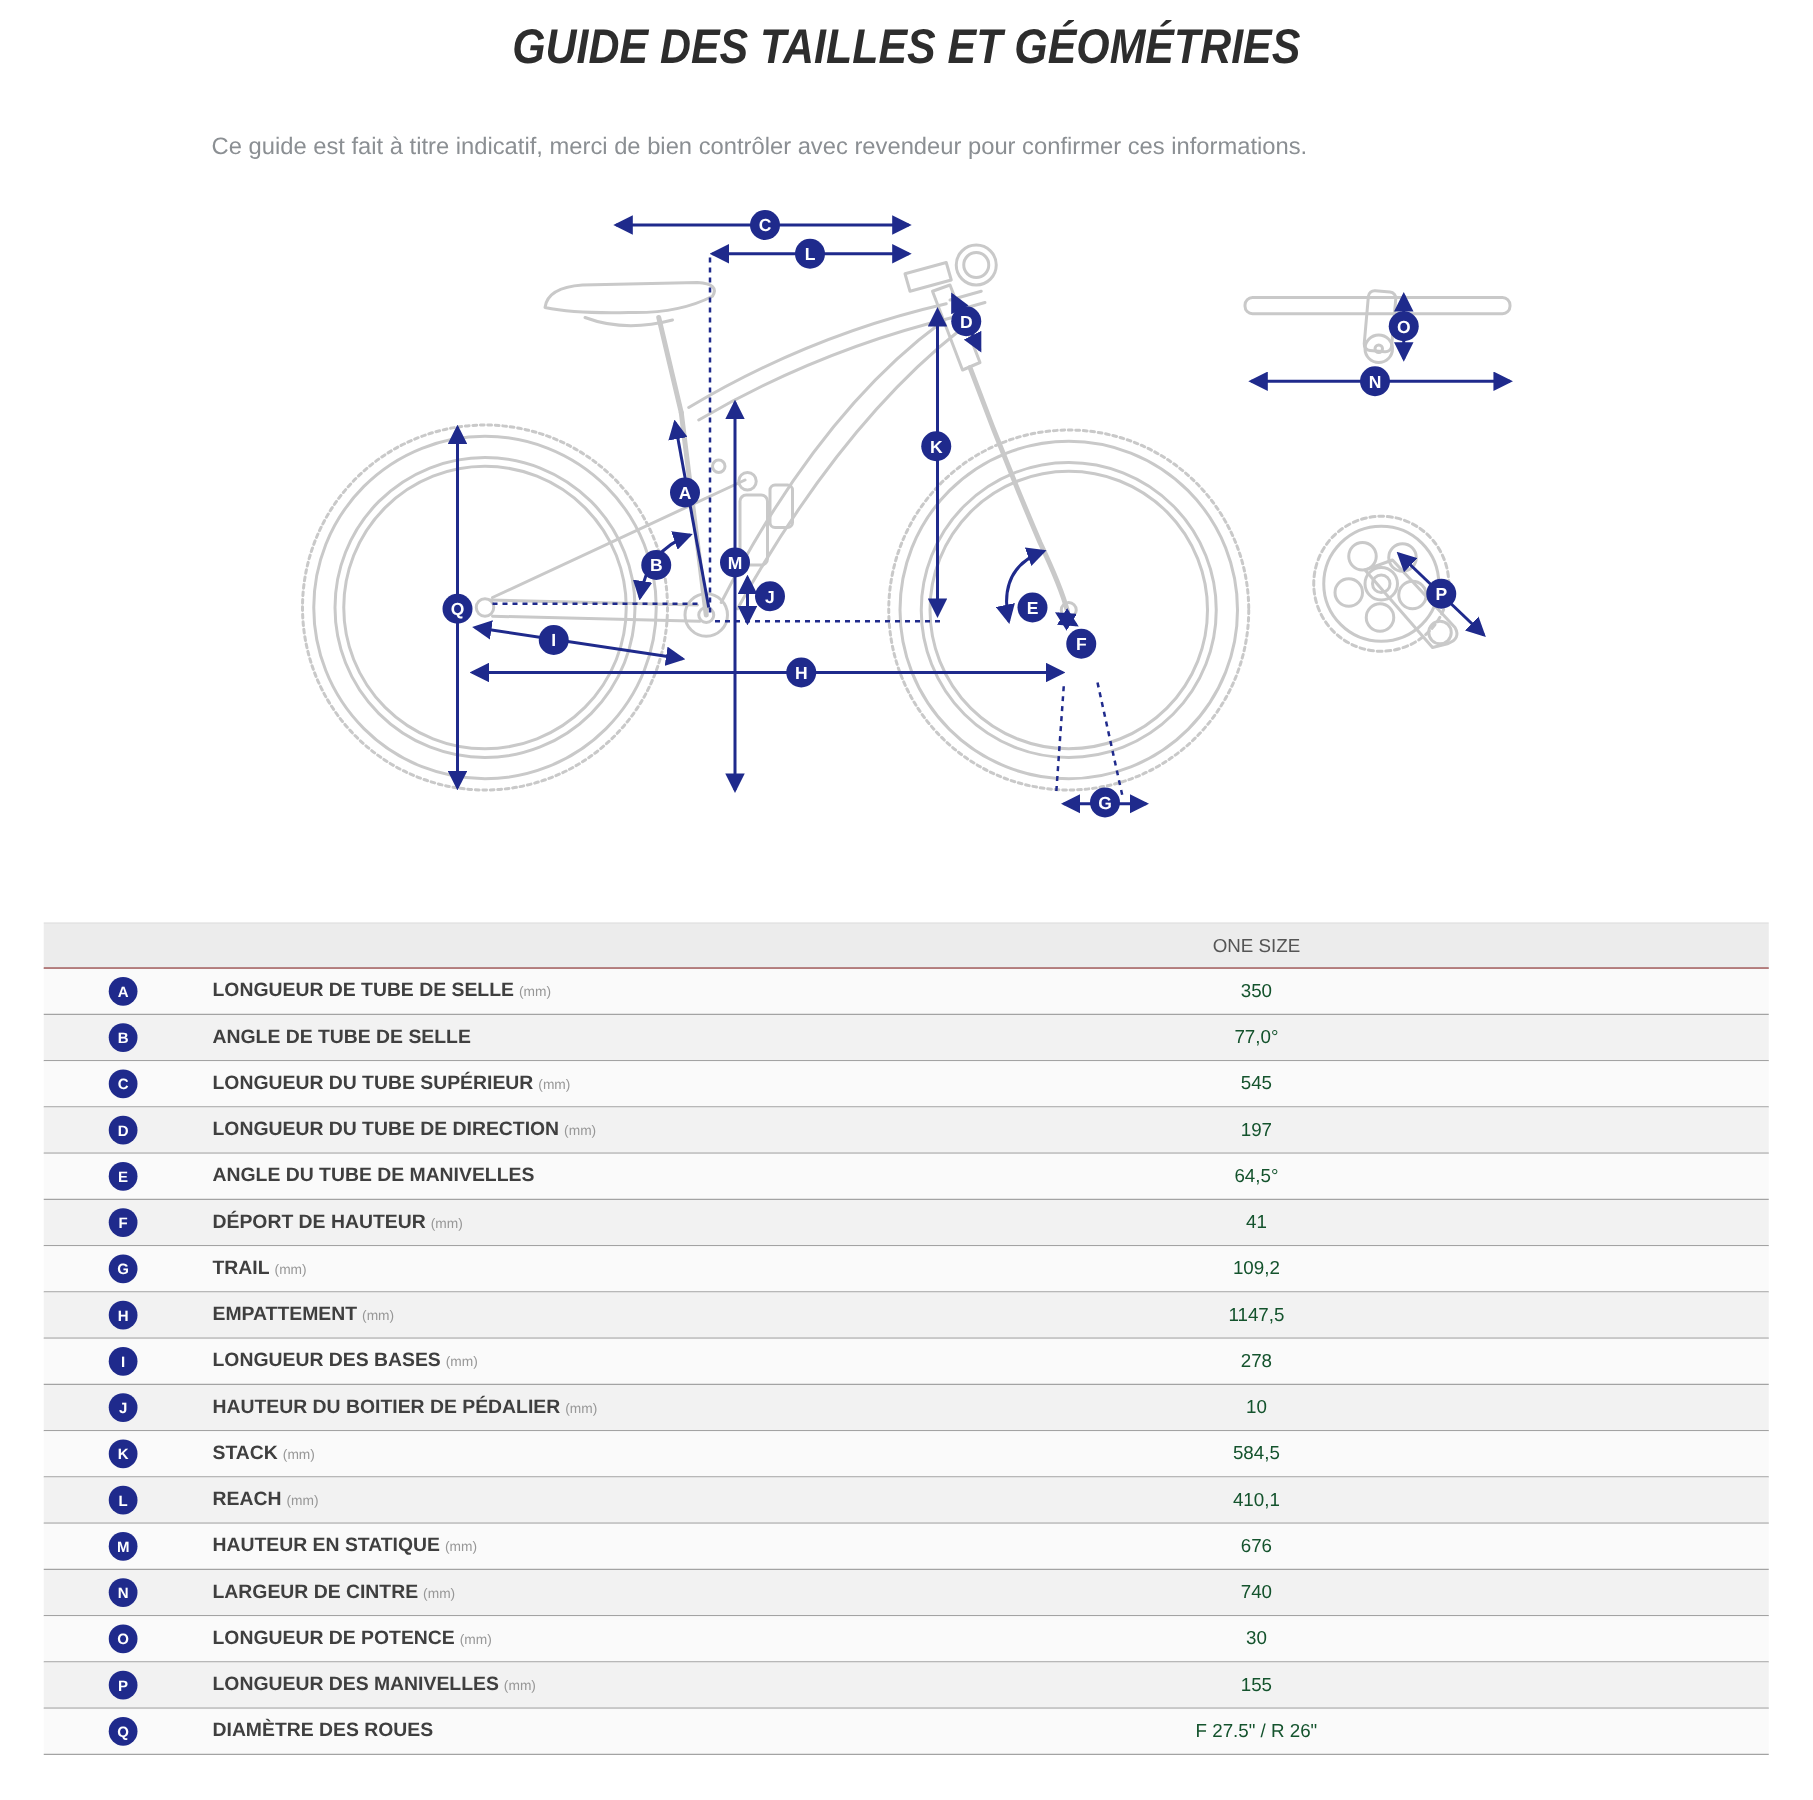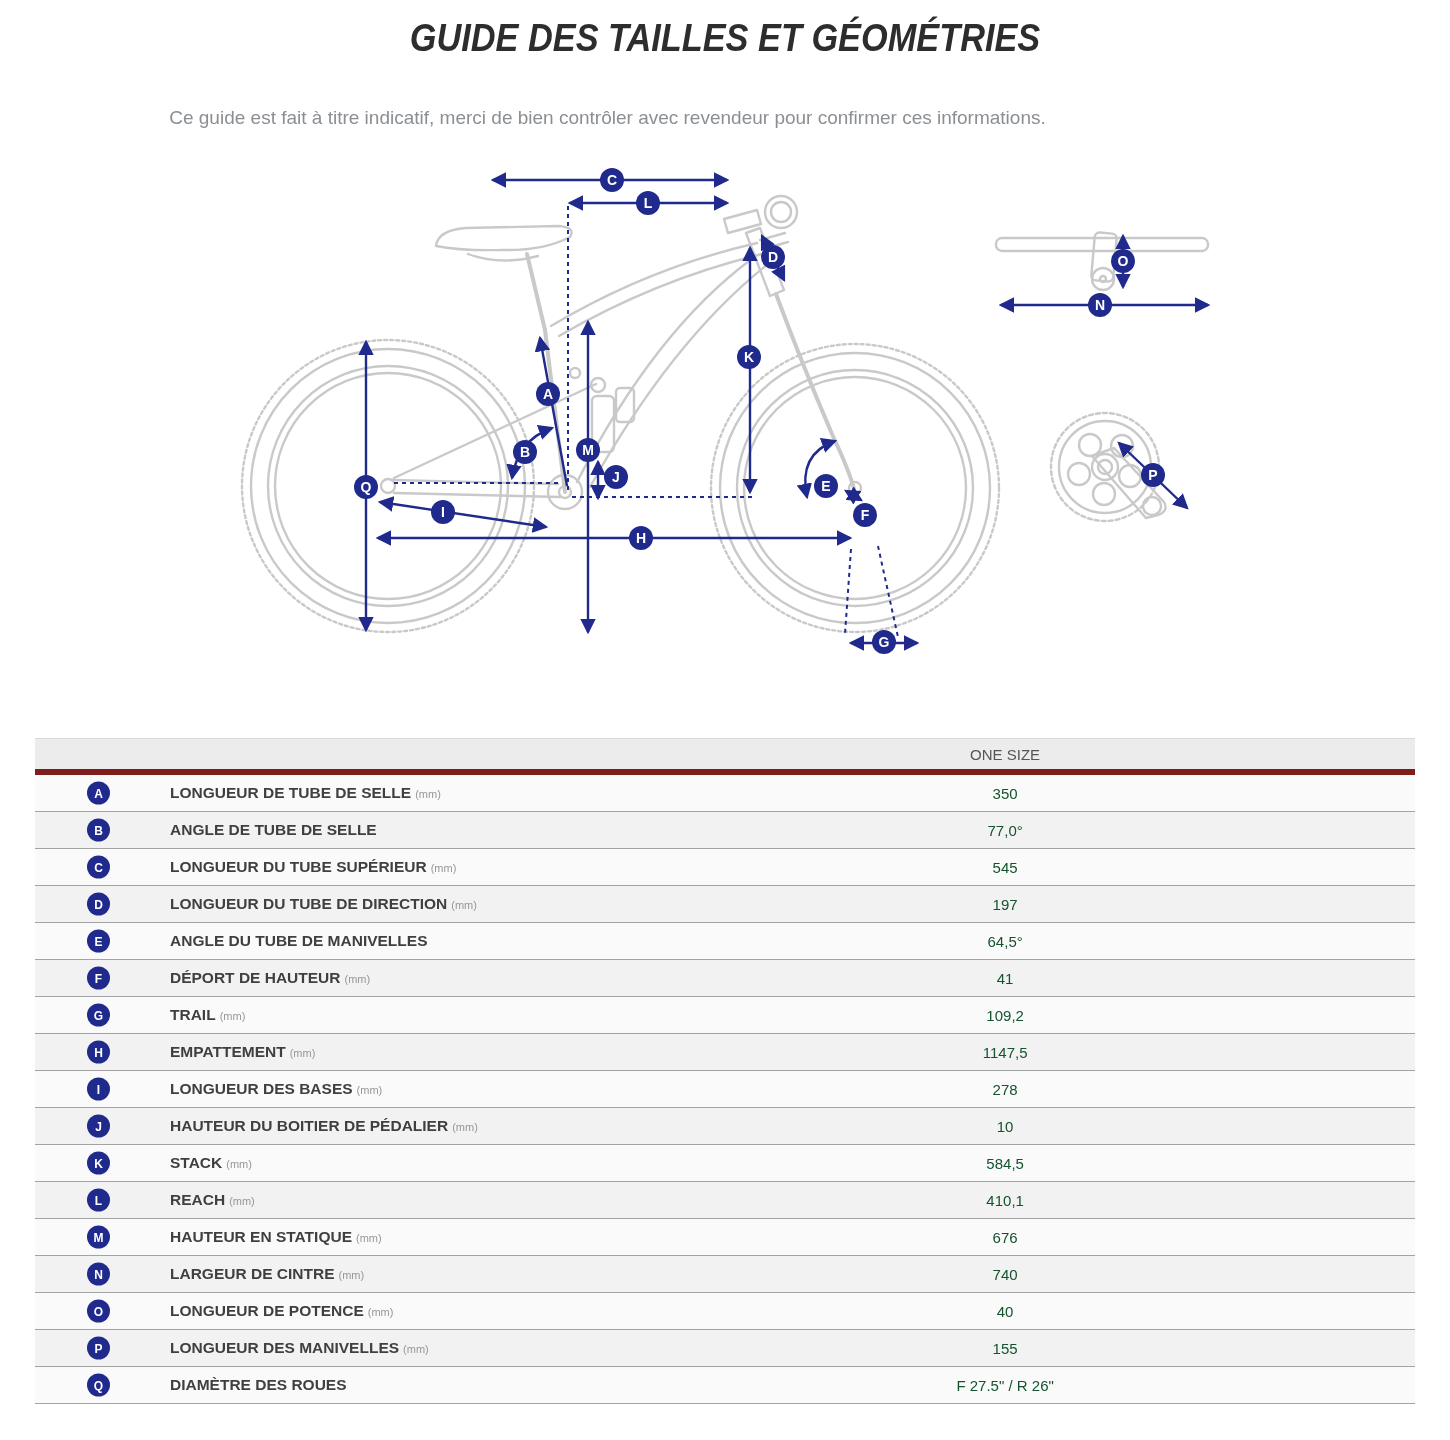--- a/index.html
+++ b/index.html
@@ -18,21 +18,21 @@
 
   .diagram-wrap{ position:absolute; top:150px; left:0; width:1450px; height:588px; }
   svg text.blab{ font-family:"Liberation Sans",sans-serif; font-weight:bold; font-size:14px;
                  fill:#ffffff; text-anchor:middle; }
   .bike{ stroke:#c9c9c9; stroke-width:2.4; fill:none; stroke-linecap:round; stroke-linejoin:round; }
   .bike4{ stroke-width:4; }
   .ar{ stroke:#1f2a8c; stroke-width:2.4; fill:none; }
   .dash{ stroke-dasharray:4 4; stroke-width:2; }
 
   .geo-table{ position:absolute; left:35px; top:738px; width:1380px; border-top:1px solid #d9d9d9; }
-  .ghead{ position:relative; height:36px; background:#ececec; border-bottom:6px solid #7f1d1d; }
+  .ghead{ position:relative; height:36px; background:#ececec; border-bottom:1px solid #7f1d1d; }
   .grow { position:relative; height:37px; border-bottom:1px solid #a3a3a3; }
   .grow:nth-child(odd){ background:#fafafa; }
   .grow:nth-child(even){ background:#f2f2f2; }
   .cell-value, .size-head{
     position:absolute; left:70.3%; top:50%; transform:translate(-50%,-50%);
     font-size:15px; color:#14532d; white-space:nowrap;
   }
   .size-head{ color:#555; }
   .row-badge{
     position:absolute; left:52px; top:50%; transform:translateY(-50%);
@@ -303,21 +303,21 @@
 
   <div class="grow">
     <span class="row-badge">N</span>
     <span class="row-label"><span>LARGEUR DE CINTRE</span><span class="row-unit">(mm)</span></span>
     <span class="cell-value">740</span>
   </div>
 
   <div class="grow">
     <span class="row-badge">O</span>
     <span class="row-label"><span>LONGUEUR DE POTENCE</span><span class="row-unit">(mm)</span></span>
-    <span class="cell-value">40</span>
+    <span class="cell-value">30</span>
   </div>
 
   <div class="grow">
     <span class="row-badge">P</span>
     <span class="row-label"><span>LONGUEUR DES MANIVELLES</span><span class="row-unit">(mm)</span></span>
     <span class="cell-value">155</span>
   </div>
 
   <div class="grow">
     <span class="row-badge">Q</span>

